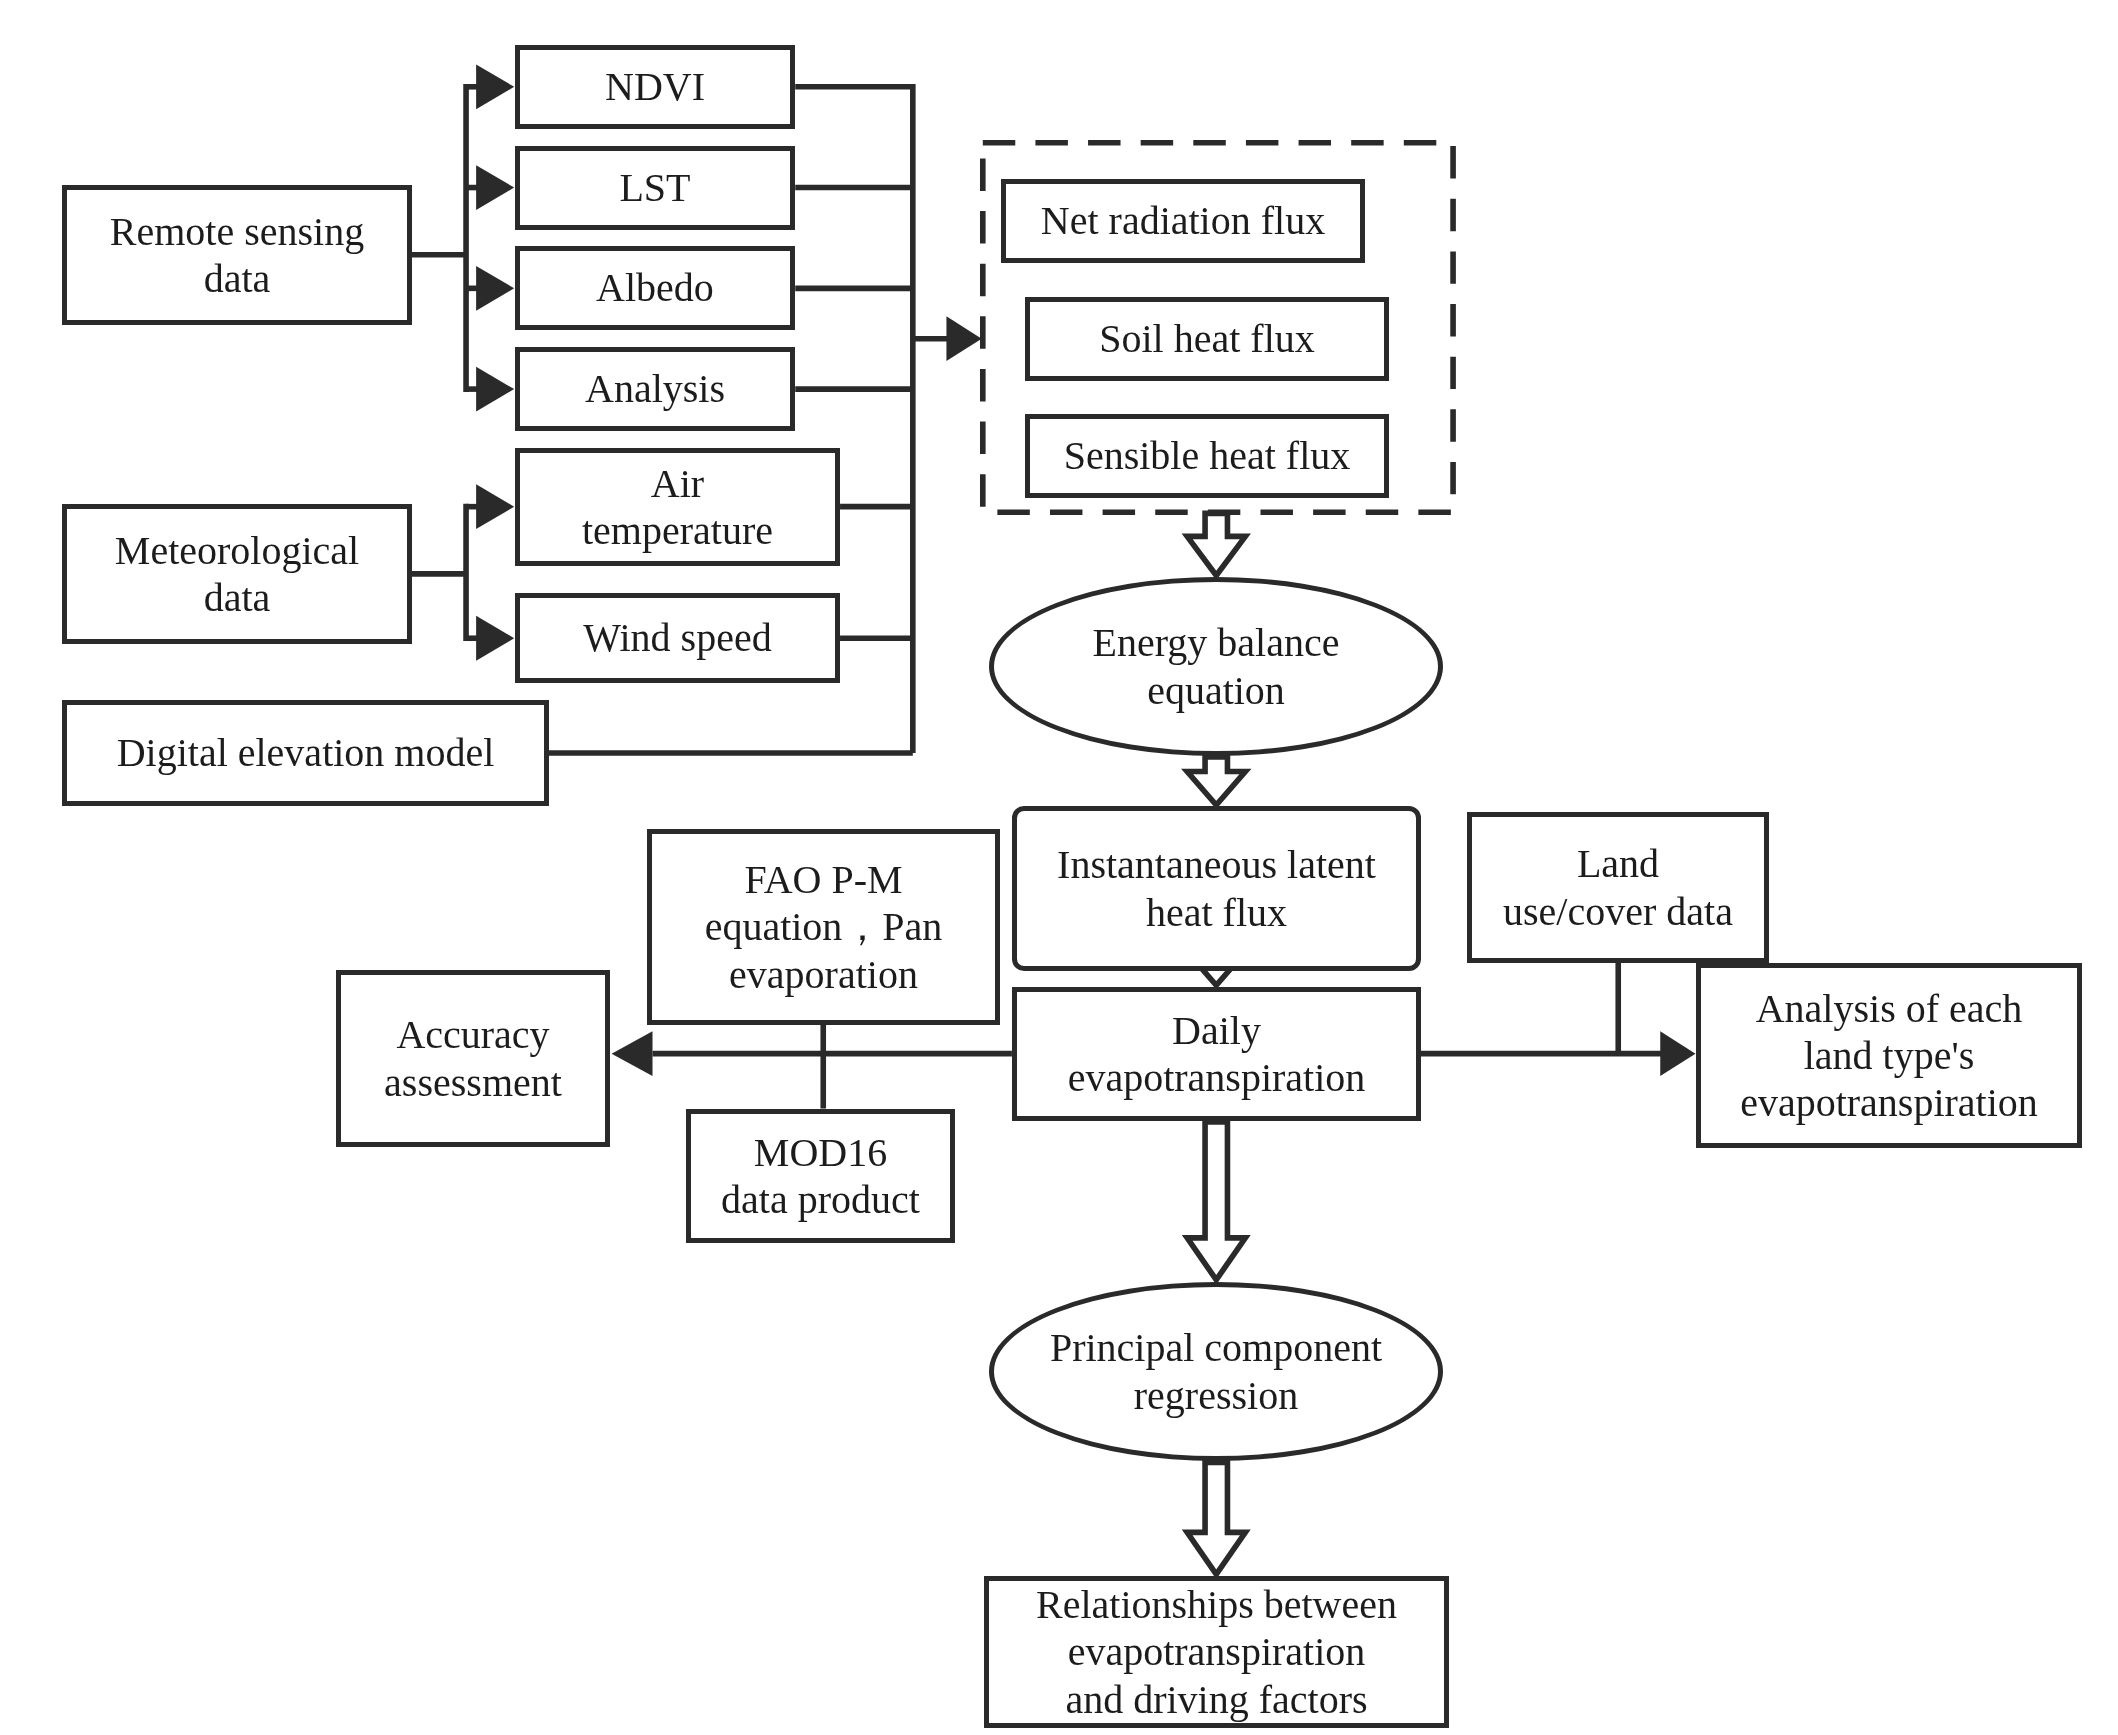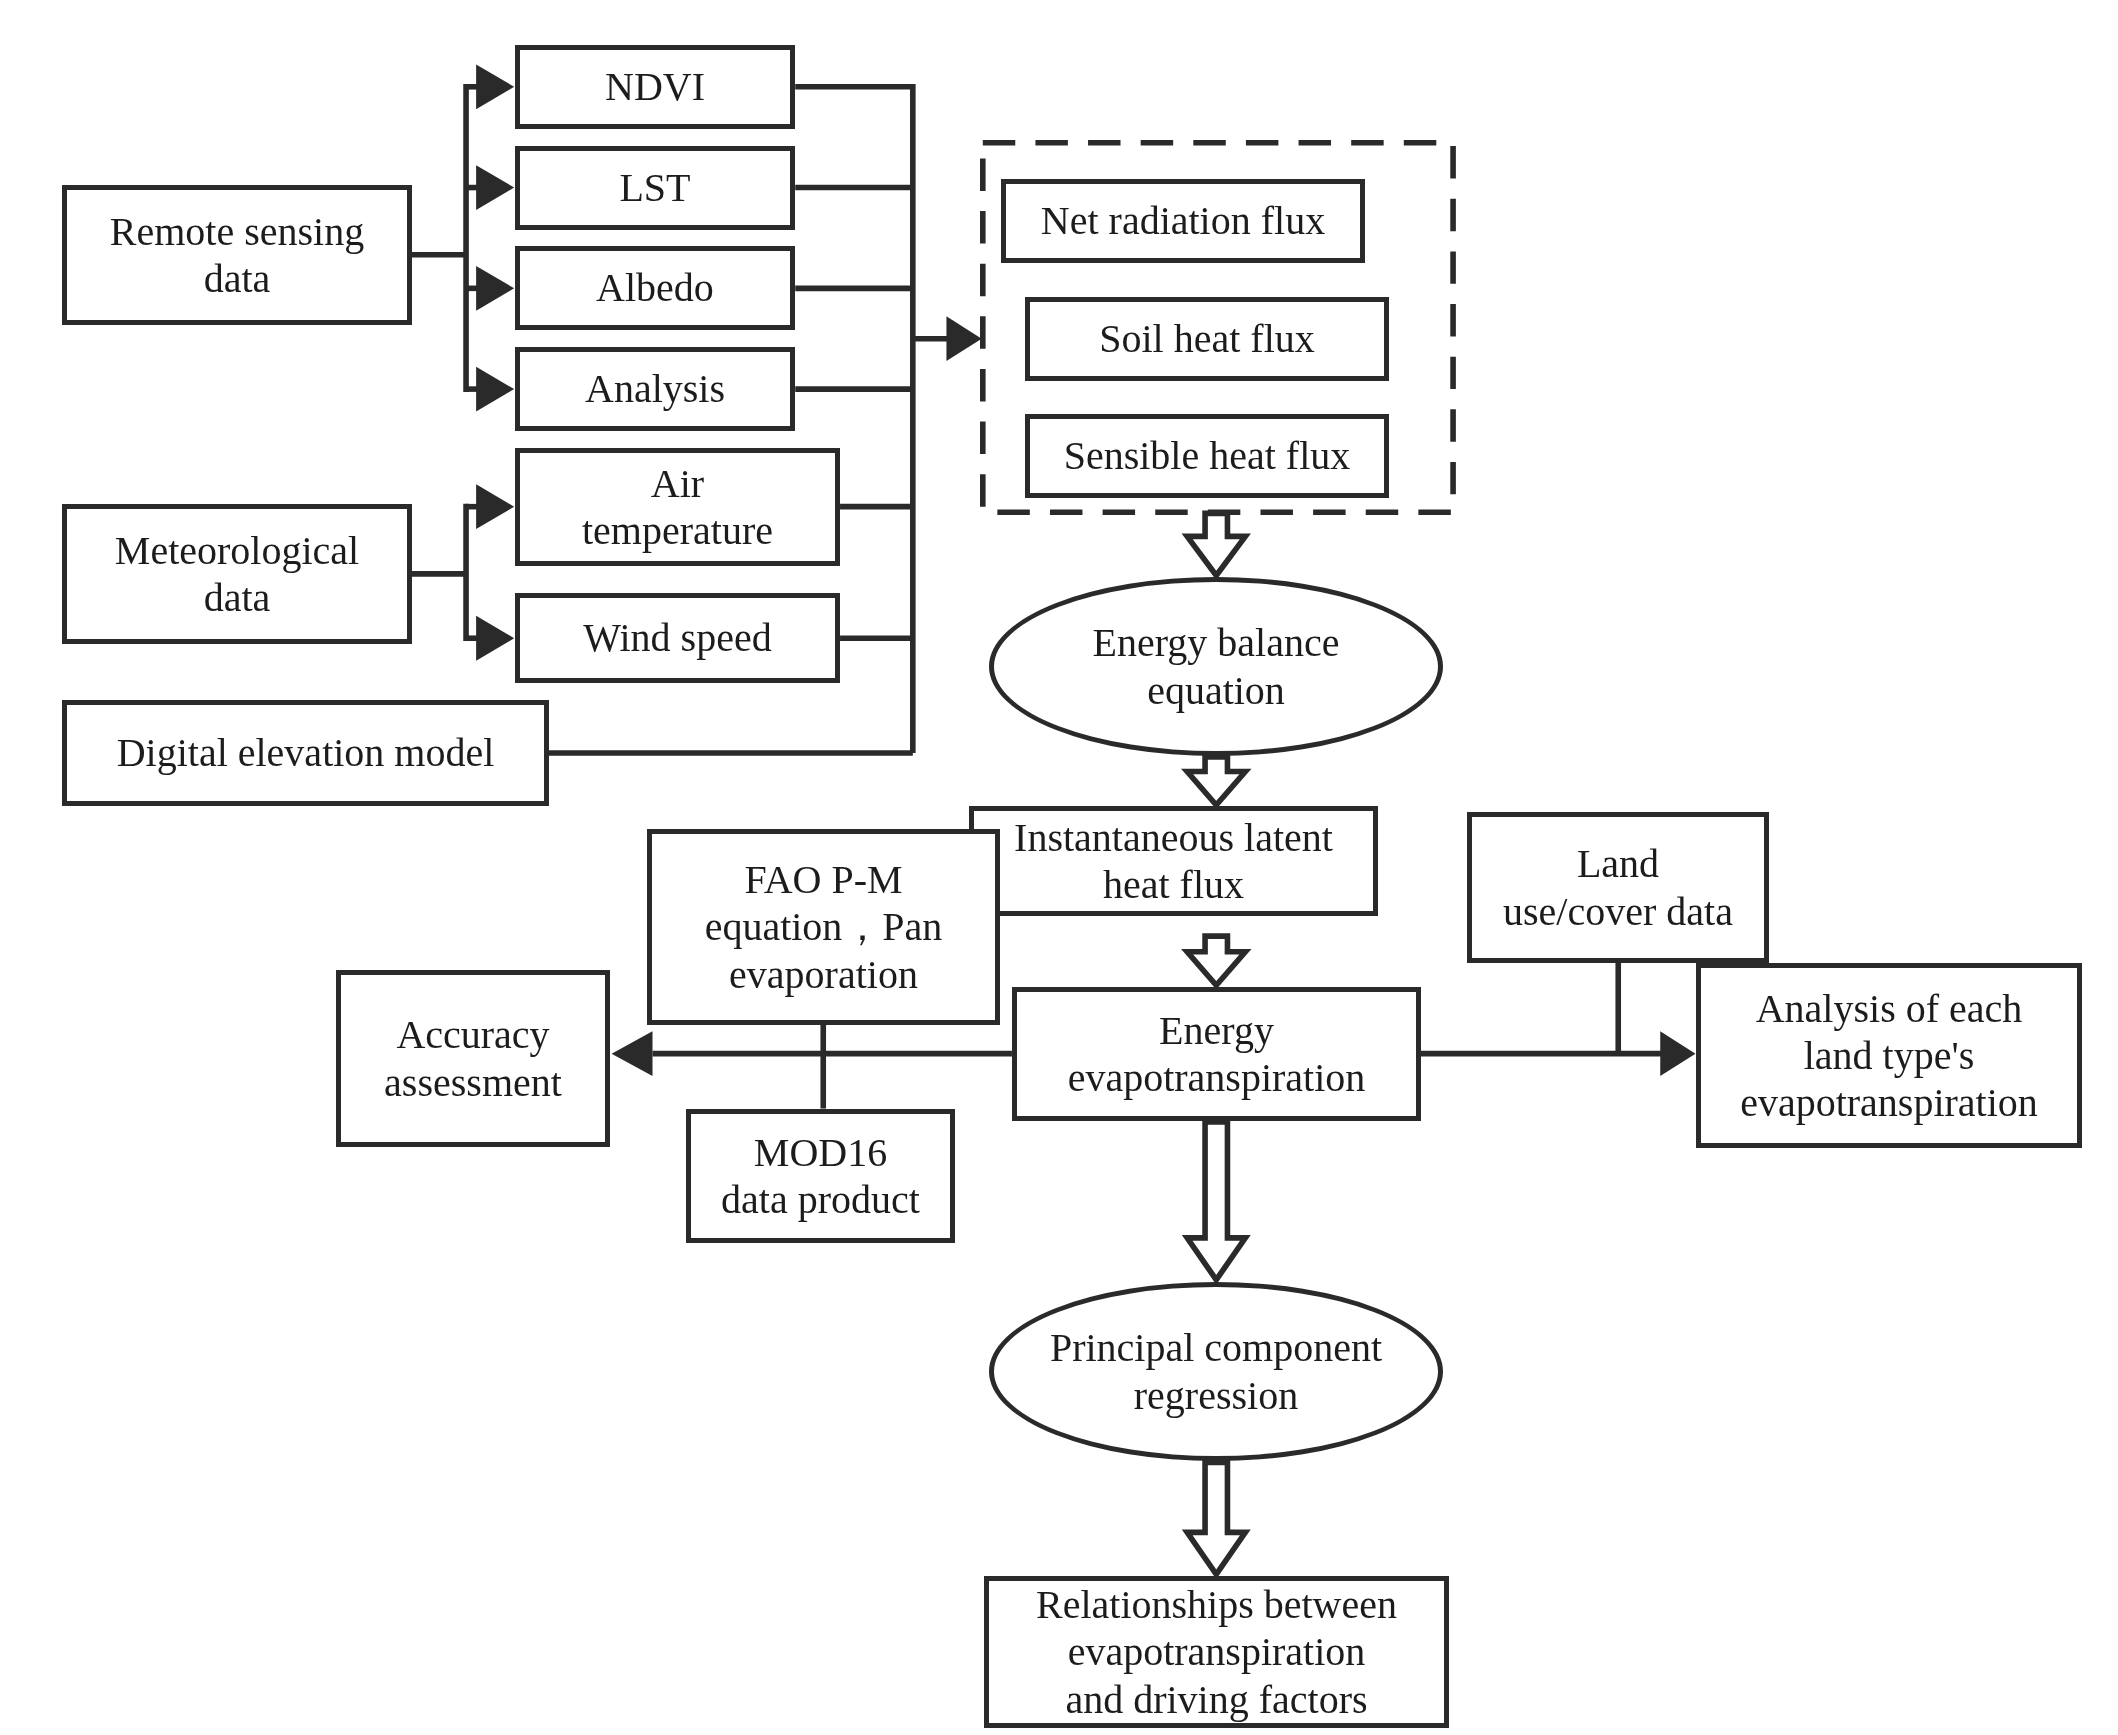--- a/index.html
+++ b/index.html
@@ -106,31 +106,31 @@
 data</div>
   <div class="node" style="left:62px; top:700px; width:487px; height:106px;">Digital elevation model</div>
 
   <div class="node inner" style="left:1001px; top:179px; width:364px; height:84px;">Net radiation flux</div>
   <div class="node inner" style="left:1025px; top:297px; width:364px; height:84px;">Soil heat flux</div>
   <div class="node inner" style="left:1025px; top:414px; width:364px; height:84px;">Sensible heat flux</div>
 
   <div class="node ellipse" style="left:989px; top:577px; width:454px; height:179px;">Energy balance
 equation</div>
 
-  <div class="node" style="left:969px; top:806px; width:409px; height:110px;">Instantaneous latent
+  <div class="node" style="left:1012px; top:806px; width:409px; height:165px;border-radius:12px;">Instantaneous latent
 heat flux</div>
 
   <div class="node" style="left:647px; top:829px; width:353px; height:196px;">FAO P-M
 equation，Pan
 evaporation</div>
 
   <div class="node" style="left:1467px; top:812px; width:302px; height:151px;">Land
 use/cover data</div>
 
-  <div class="node" style="left:1012px; top:987px; width:409px; height:134px;">Energy
+  <div class="node" style="left:1012px; top:987px; width:409px; height:134px;">Daily
 evapotranspiration</div>
 
   <div class="node" style="left:336px; top:970px; width:274px; height:177px;">Accuracy
 assessment</div>
 
   <div class="node" style="left:686px; top:1109px; width:269px; height:134px;">MOD16
 data product</div>
 
   <div class="node" style="left:1696px; top:963px; width:386px; height:185px;">Analysis of each
 land type's

